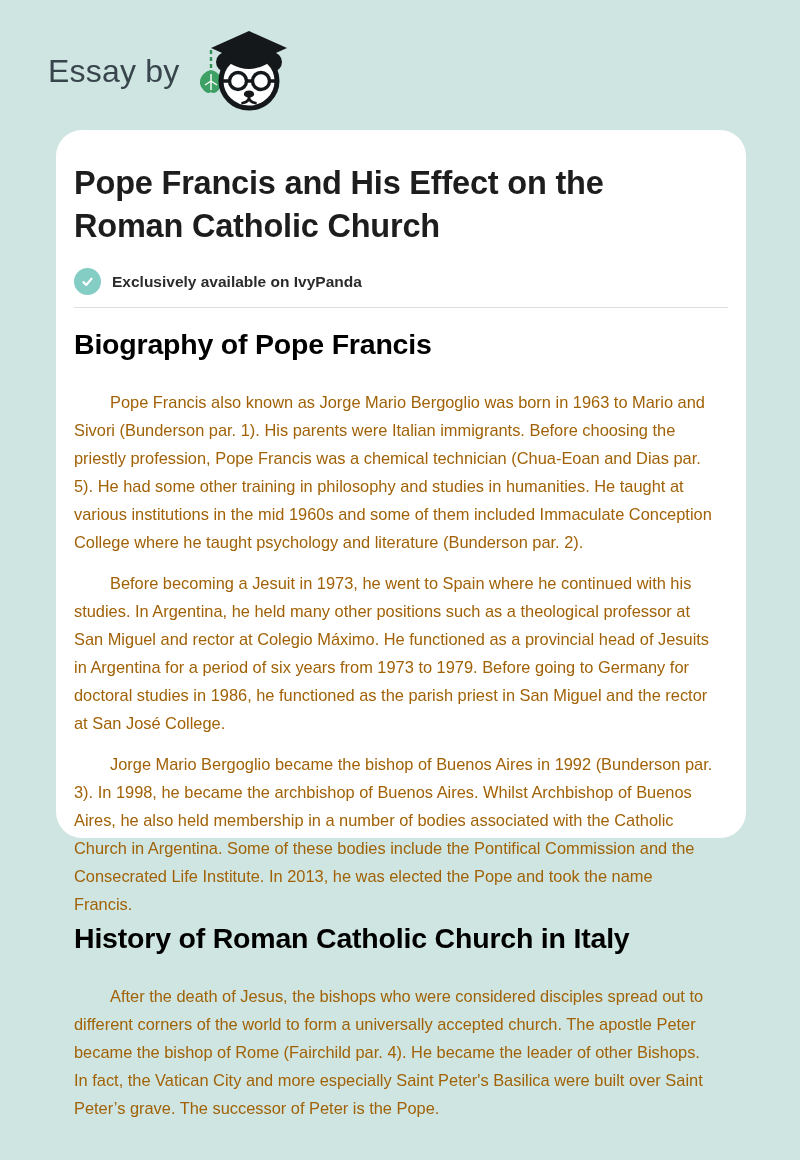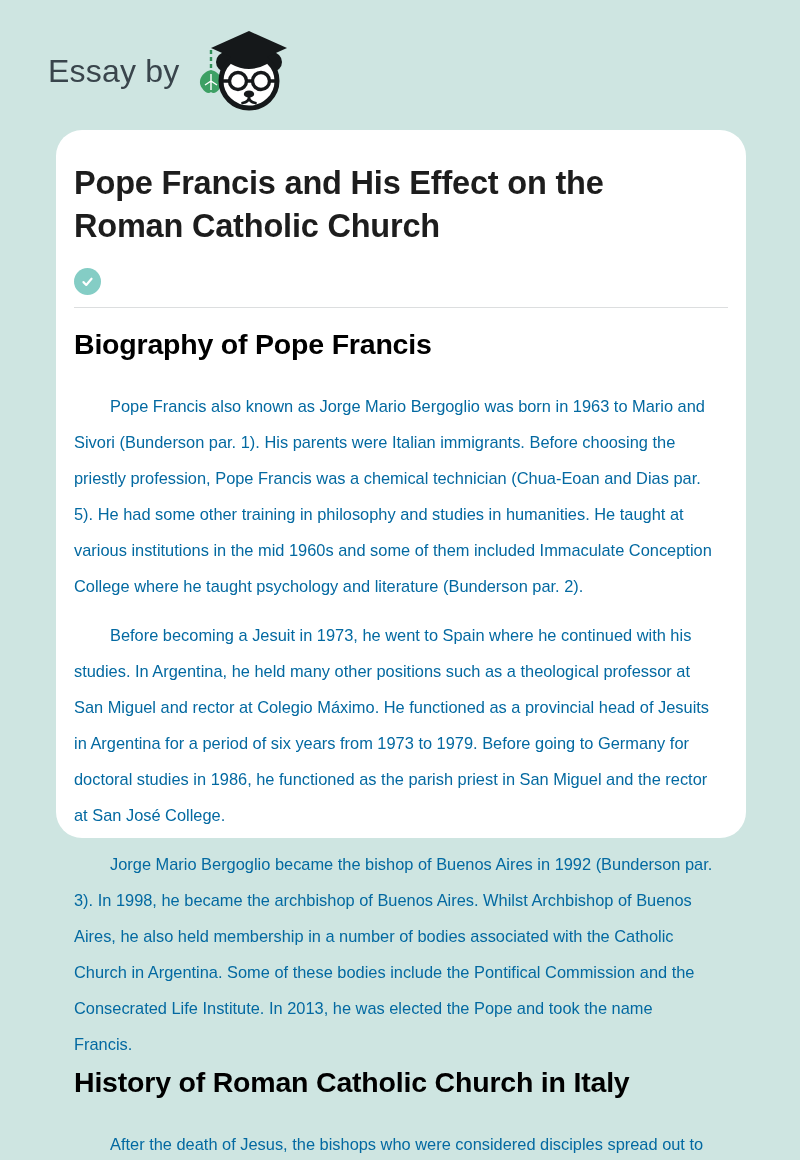--- a/index.html
+++ b/index.html
@@ -113,22 +113,22 @@
     font-size: 28.5px;
     line-height: 40px;
     font-weight: bold;
     color: #000000;
     letter-spacing: -0.2px;
   }
 
   .essay-par {
     margin: 13px 0 0 0;
     font-size: 16.4px;
-    line-height: 36px;
-    color: #0369a1;
+    line-height: 28px;
+    color: #a16207;
     text-indent: 36px;
     white-space: pre-wrap;
   }
 </style>
 </head>
 <body>
 
 <header class="site-header">
   <span class="essay-by">Essay by</span>
 
@@ -161,20 +161,21 @@
 <main class="essay-card">
   <h1 class="essay-title">Pope Francis and His Effect on the
 Roman Catholic Church</h1>
 
   <div class="exclusive-row">
     <span class="check-circle">
       <svg width="15" height="15" viewBox="0 0 24 24">
         <path d="M5.5 13 L10 17.5 L18.5 7.5" fill="none" stroke="#ffffff" stroke-width="3.4" stroke-linecap="round" stroke-linejoin="round"></path>
       </svg>
     </span>
+    <span class="exclusive-label">Exclusively available on IvyPanda</span>
   </div>
 
   <hr class="divider">
 
   <h2 class="section-heading">Biography of Pope Francis</h2>
   <p class="essay-par">Pope Francis also known as Jorge Mario Bergoglio was born in 1963 to Mario and
 Sivori (Bunderson par. 1). His parents were Italian immigrants. Before choosing the
 priestly profession, Pope Francis was a chemical technician (Chua-Eoan and Dias par.
 5). He had some other training in philosophy and studies in humanities. He taught at
 various institutions in the mid 1960s and some of them included Immaculate Conception

